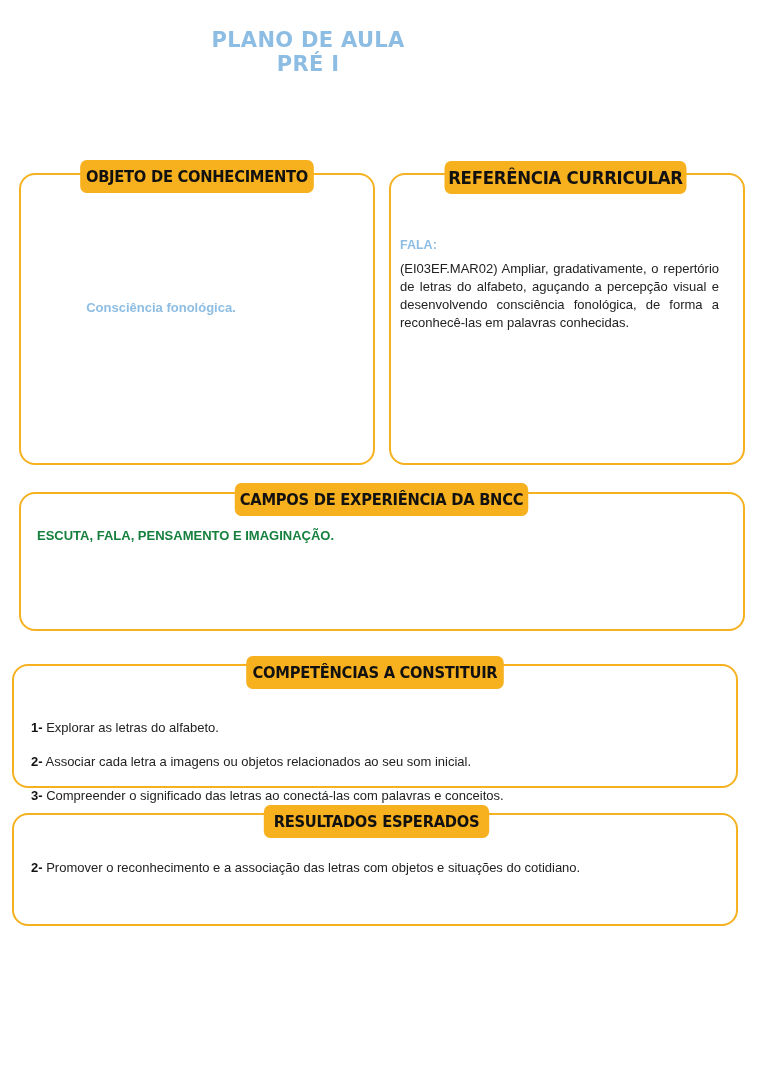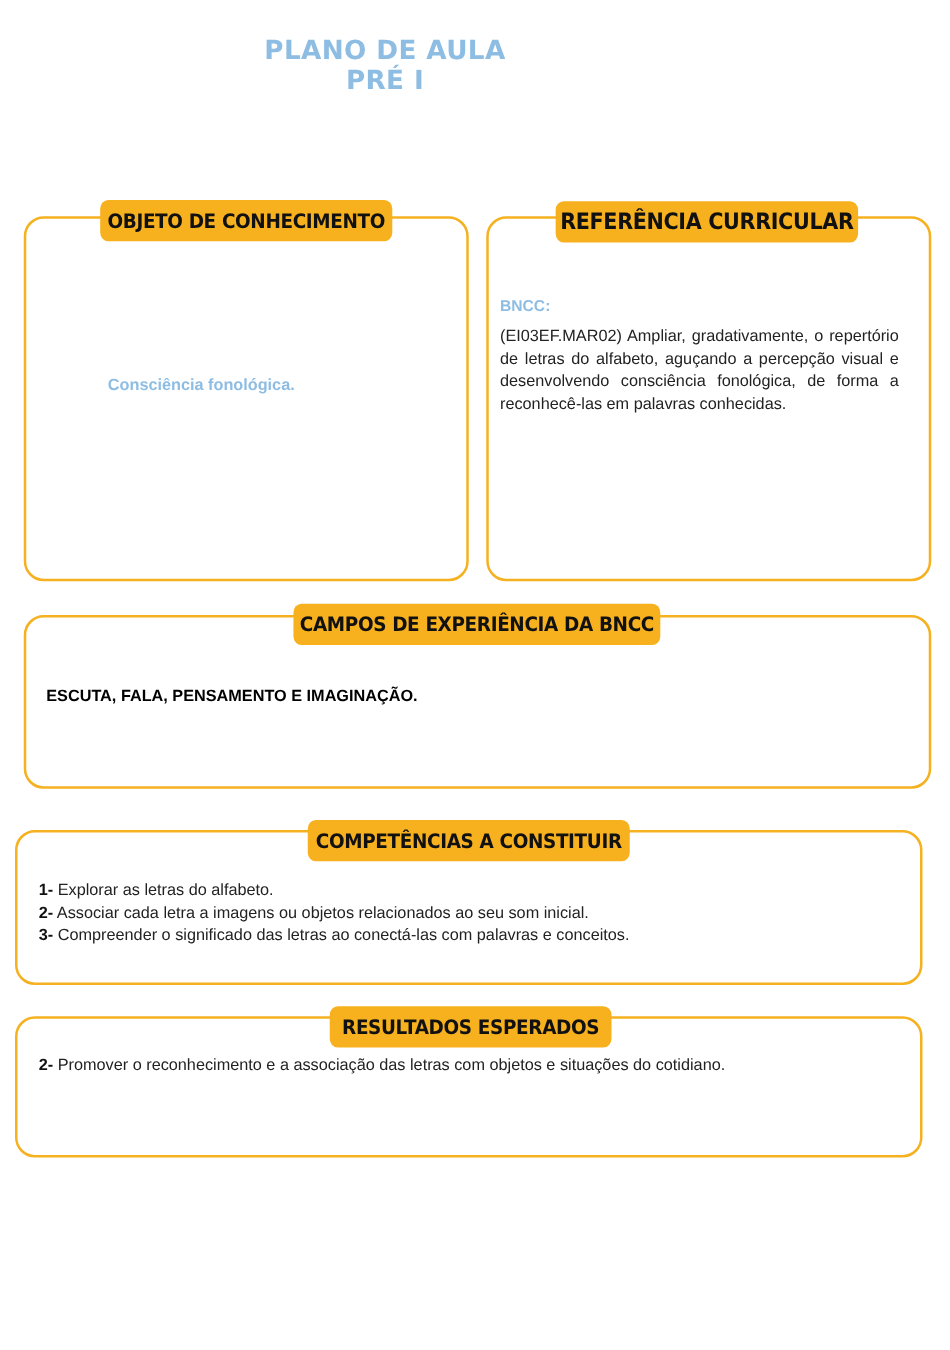--- a/index.html
+++ b/index.html
@@ -83,36 +83,36 @@
       line-height: 18px;
       text-align: justify;
       color: #222222;
     }
 
     
     #box-campos { left: 19px; top: 492px; width: 726px; height: 139px; }
     #pill-campos { left: 222px; top: 483px; width: 319px; }
     .campos-text {
       position: absolute;
-      left: 37px; top: 549px;
+      left: 37px; top: 528px;
       font-weight: bold;
       font-size: 13px;
-      color: #000000;
+      color: #15803d;
     }
 
     
     #box-comp { left: 12px; top: 664px; width: 726px; height: 124px; }
     #pill-comp { left: 235px; top: 656px; width: 280px; }
     .list {
       position: absolute;
       font-size: 13px;
       line-height: 18px;
       color: #222222;
     }
-    .list .item { display: block; }
+    .list .item { display: block; margin-top: 16px; }
     .list .num { font-weight: bold; color: #111111; }
     #list-comp { left: 31px; top: 703px; width: 690px; }
 
     
     #box-res { left: 12px; top: 813px; width: 726px; height: 113px; }
     #pill-res { left: 254px; top: 805px; width: 245px; }
     #list-res { left: 31px; top: 843px; width: 678px; text-align: justify; }
   </style>
 </head>
 <body>
@@ -121,21 +121,21 @@
   <div>PLANO DE AULA</div>
   <div>PRÉ I</div>
 </div>
 
 <div class="box" id="box-objeto"></div>
 <div class="pill" id="pill-objeto">OBJETO DE CONHECIMENTO</div>
 <div class="objeto-text">Consciência fonológica.</div>
 
 <div class="box" id="box-ref"></div>
 <div class="pill" id="pill-ref">REFERÊNCIA CURRICULAR</div>
-<div class="bncc-label">BNCC:</div>
+<div class="bncc-label">FALA:</div>
 <div class="bncc-text">(EI03EF.MAR02) Ampliar, gradativamente, o repertório de letras do alfabeto, aguçando a percepção visual e desenvolvendo consciência fonológica, de forma a reconhecê-las em palavras conhecidas.</div>
 
 <div class="box" id="box-campos"></div>
 <div class="pill" id="pill-campos">CAMPOS DE EXPERIÊNCIA DA BNCC</div>
 <div class="campos-text">ESCUTA, FALA, PENSAMENTO E IMAGINAÇÃO.</div>
 
 <div class="box" id="box-comp"></div>
 <div class="pill" id="pill-comp">COMPETÊNCIAS A CONSTITUIR</div>
 <div class="list" id="list-comp">
   <span class="item"><span class="num">1-</span><span> Explorar as letras do alfabeto.</span></span>

